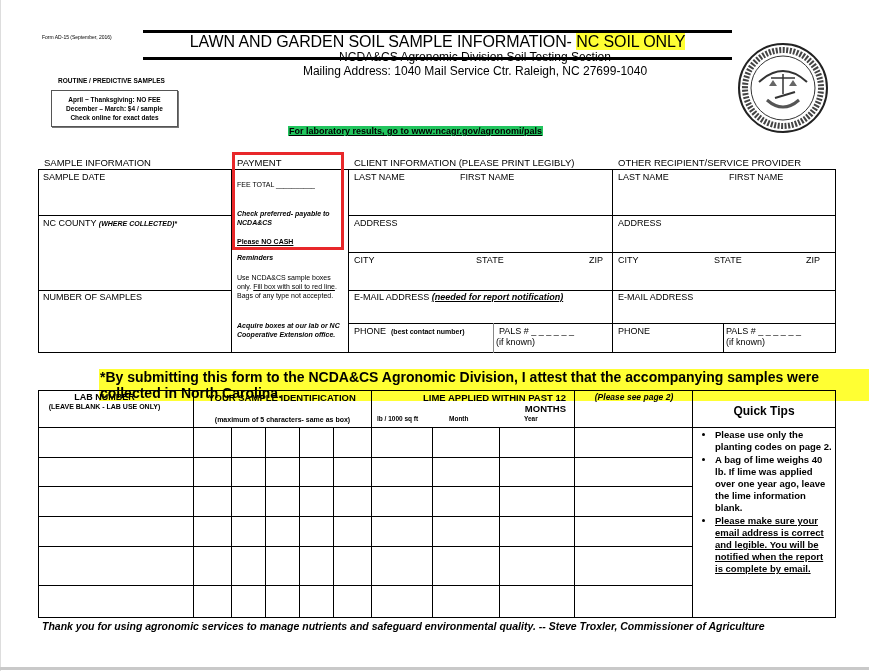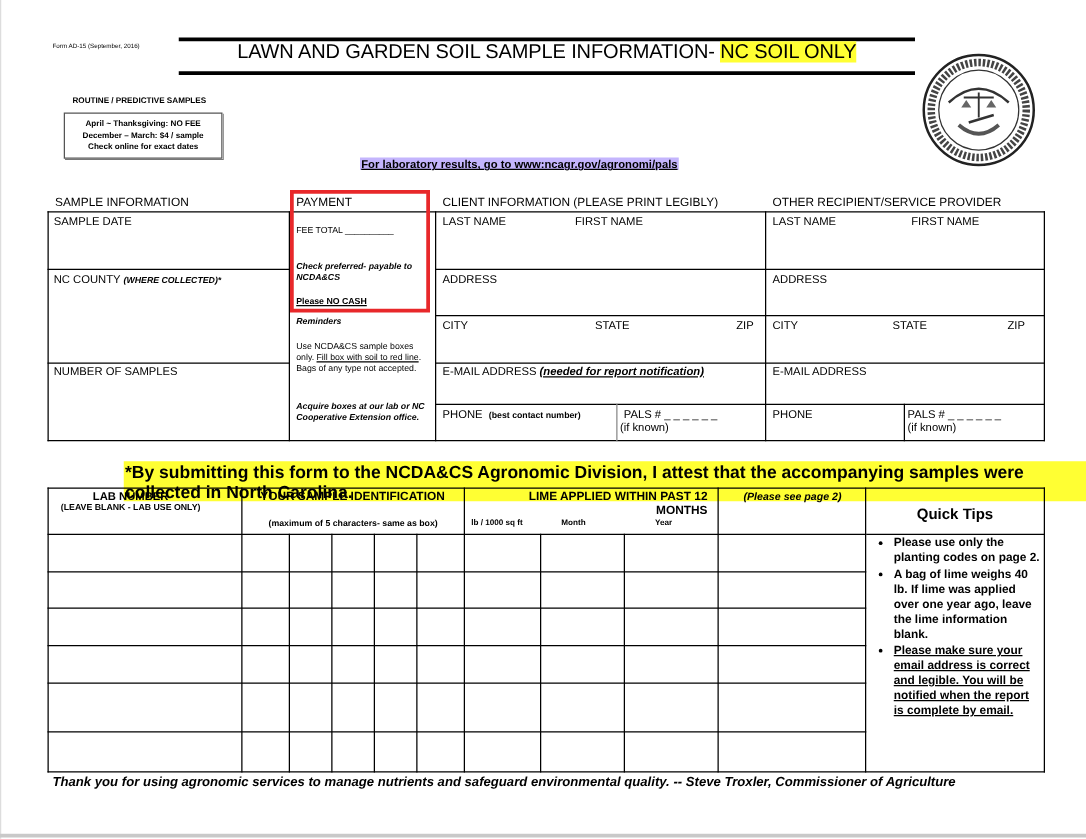--- a/index.html
+++ b/index.html
@@ -7,21 +7,21 @@
          font-family:"Liberation Sans", sans-serif; color:#000; }
   .abs { position:absolute; }
   .form-id { left:42px; top:34px; font-size:5px; }
   .title-bar { left:143px; top:30px; width:589px; height:24px; border-top:3px solid #000; border-bottom:3px solid #000; }
   .title { left:143px; top:33px; width:589px; text-align:center; font-size:16px; letter-spacing:-0.1px; white-space:nowrap; }
   .hl { background:#ffff33; }
   .routine-label { left:58px; top:77px; font-size:6.5px; font-weight:bold; }
   .routine-box { left:51px; top:90px; width:127px; height:37px; border:1px solid #555; box-shadow:1px 1px 0 #777; font-size:6.5px; font-weight:bold; text-align:center; line-height:9px; padding-top:4px; box-sizing:border-box; }
   .hdr-info { left:230px; top:50px; width:490px; text-align:center; font-size:12px; line-height:14px; }
   .hdr-info .right { padding-left:188px; text-align:left; }
-  .pals-link { left:288px; top:126px; font-size:9px; font-weight:bold; text-decoration:underline; background:#c4b5fd; padding:0 1px; }
+  .pals-link { left:288px; top:126px; font-size:9px; font-weight:bold; text-decoration:underline; background:#22c55e; padding:0 1px; }
   .seal { left:737px; top:42px; width:92px; height:92px; }
   .sec-h { font-size:9.5px; font-weight:normal; top:157px; }
   .lbl { font-size:9px; }
   .hline { position:absolute; height:1px; background:#000; }
   .vline { position:absolute; width:1px; background:#000; }
   .pay-box { left:232px; top:152px; width:112px; height:98px; border:3px solid #e8282a; box-sizing:border-box; }
   .small-b { font-size:7px; font-weight:bold; }
   .small { font-size:7px; }
   .attest { left:99px; top:369px; font-size:14px; font-weight:bold; background:#ffff33; padding:0 1px; }
   .th { position:absolute; text-align:center; font-weight:bold; }
@@ -43,20 +43,22 @@
 </div>
 
 <div class="abs routine-label">ROUTINE / PREDICTIVE SAMPLES</div>
 <div class="abs routine-box">
   <div>April ~ Thanksgiving: NO FEE</div>
   <div>December – March: $4 / sample</div>
   <div>Check online for exact dates</div>
 </div>
 
 <div class="abs hdr-info">
+  <div>NCDA&amp;CS Agronomic Division Soil Testing Section</div>
+  <div>Mailing Address: 1040 Mail Service Ctr. Raleigh, NC 27699-1040</div>
 </div>
 <div class="abs pals-link">For laboratory results, go to www:ncagr.gov/agronomi/pals</div>
 
 <svg class="abs seal" viewBox="0 0 92 92">
   <circle cx="46" cy="46" r="44" fill="#fff" stroke="#222" stroke-width="2"></circle>
   <circle cx="46" cy="46" r="38" fill="none" stroke="#444" stroke-width="6" stroke-dasharray="2 1.5"></circle>
   <circle cx="46" cy="46" r="32" fill="#fff" stroke="#333" stroke-width="1"></circle>
   <path d="M22 40 Q46 18 70 40" fill="none" stroke="#333" stroke-width="2"></path>
   <path d="M30 58 Q46 72 62 58" fill="none" stroke="#555" stroke-width="3"></path>
   <line x1="46" y1="32" x2="46" y2="52" stroke="#333" stroke-width="1.5"></line>

